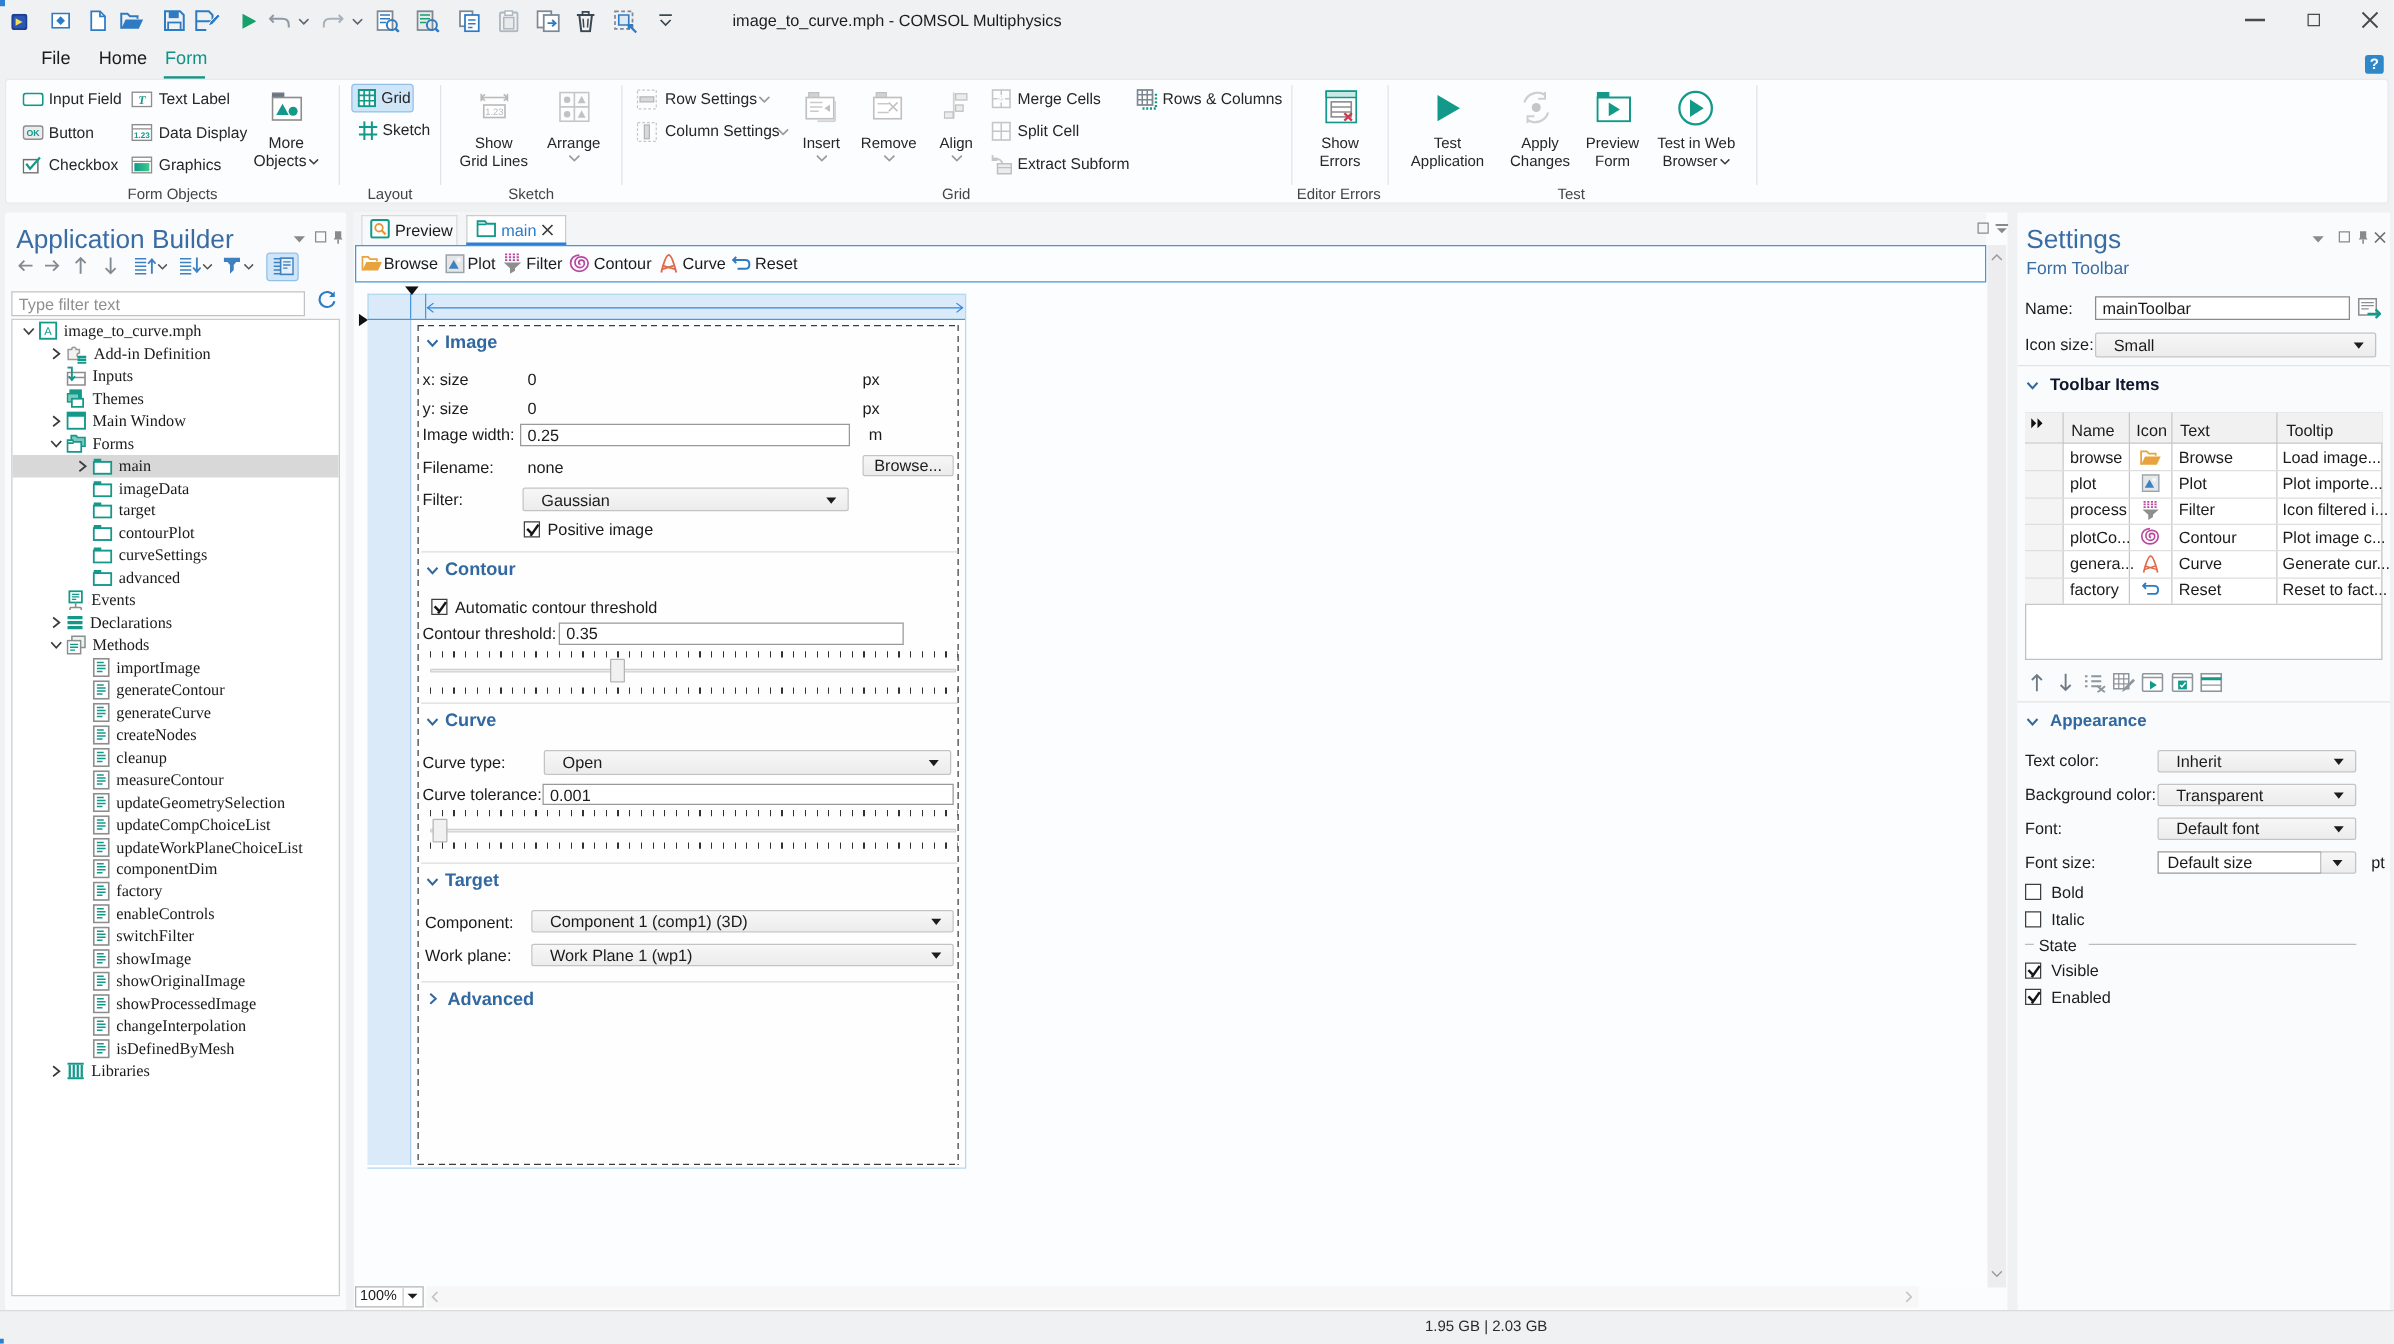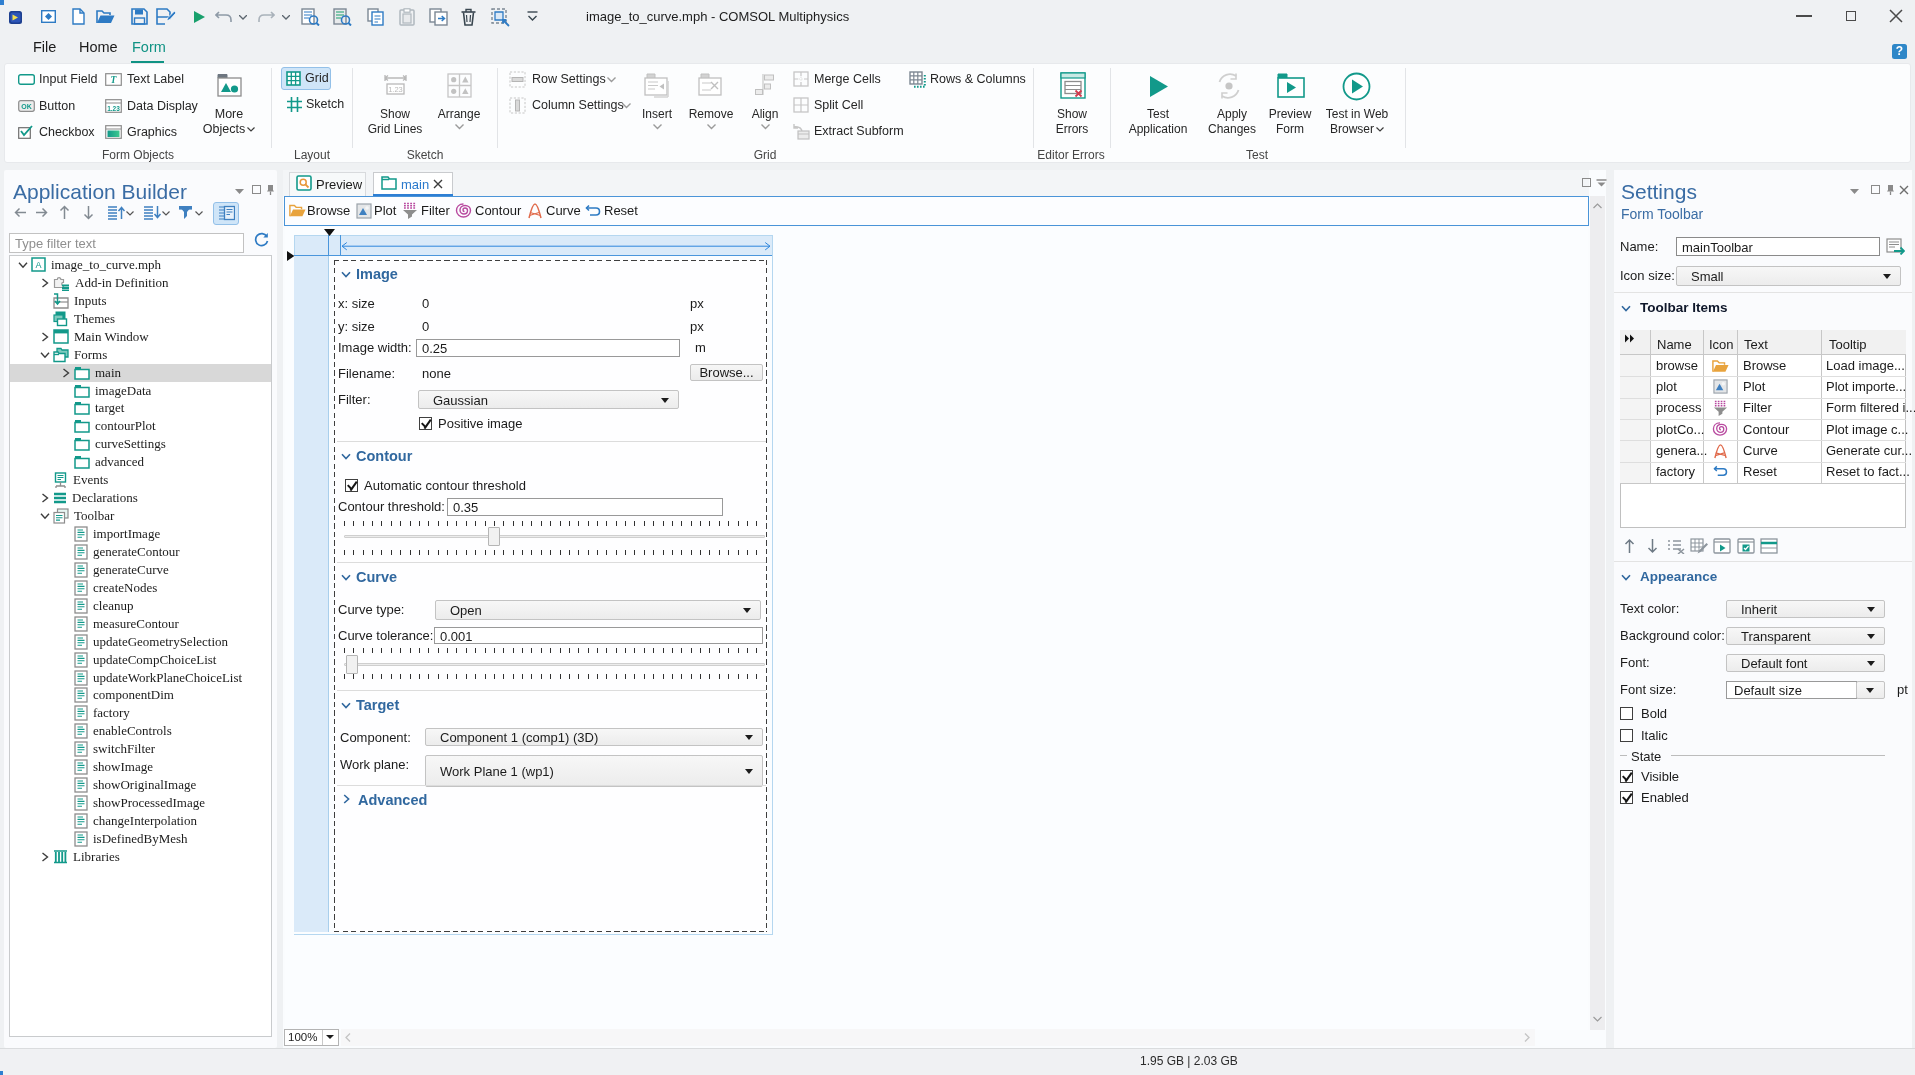--- a/index.html
+++ b/index.html
@@ -612,21 +612,21 @@
     </div>
 <div class="trow l1">
       <span class="cv">
         <svg width="10" height="8">
           <use href="#s-chevD"></use>
         </svg>
       </span>
       <svg class="ti" width="16" height="16">
         <use href="#s-methods"></use>
       </svg>
-      <span>Toolbar</span>
+      <span>Methods</span>
     </div>
 <div class="trow l2">
       <span class="cv"></span>
       <svg class="ti" width="14" height="16">
         <use href="#s-mdoc"></use>
       </svg>
       <span>importImage</span>
     </div>
 <div class="trow l2">
       <span class="cv"></span>
@@ -934,21 +934,21 @@
 <svg class="abs" style="left:341px;top:702px" width="10" height="7" viewBox="0 0 10 7">
     <path d="M1 1.2 L5 5.6 L9 1.2" fill="none" stroke="#31689f" stroke-width="1.6"></path>
   </svg>
 <div class="shead" style="left:356px;top:697px;">Target</div>
 <div class="lbl" style="left:340px;top:728.5px;">Component:</div>
 <div class="dd" style="left:425px;top:728px;width:338px;height:18px;">
     <span class="t">Component 1 (comp1) (3D)</span>
     <span class="ar"></span>
   </div>
 <div class="lbl" style="left:340px;top:755.5px;">Work plane:</div>
-<div class="dd" style="left:425px;top:755px;width:338px;height:32px;">
+<div class="dd" style="left:425px;top:755px;width:338px;height:18px;">
     <span class="t">Work Plane 1 (wp1)</span>
     <span class="ar"></span>
   </div>
 
 <div class="abs" style="left:337px;top:785px;width:429px;height:1px;background:#dcdcdc;"></div>
 <svg class="abs" style="left:343px;top:794px" width="7" height="10" viewBox="0 0 7 10">
     <path d="M1.2 1 L5.6 5 L1.2 9" fill="none" stroke="#31689f" stroke-width="1.6"></path>
   </svg>
 <div class="shead" style="left:358px;top:792px;">Advanced</div>
 <div class="abs" id="rightpanel" style="left:1614px;top:170px;width:298px;height:878px;background:#fafbfd;"></div>
@@ -1032,21 +1032,21 @@
     <use href="#s-undo"></use>
   </svg>
 <div class="lbl" style="left:1743px;top:356.6px;">Browse</div>
 <div class="lbl" style="left:1743px;top:378px;">Plot</div>
 <div class="lbl" style="left:1743px;top:399.3px;">Filter</div>
 <div class="lbl" style="left:1743px;top:420.6px;">Contour</div>
 <div class="lbl" style="left:1743px;top:441.9px;">Curve</div>
 <div class="lbl" style="left:1743px;top:463.2px;">Reset</div>
 <div class="lbl" style="left:1826px;top:356.6px;">Load image...</div>
 <div class="lbl" style="left:1826px;top:378px;">Plot importe...</div>
-<div class="lbl" style="left:1826px;top:399.3px;">Form filtered i...</div>
+<div class="lbl" style="left:1826px;top:399.3px;">Icon filtered i...</div>
 <div class="lbl" style="left:1826px;top:420.6px;">Plot image c...</div>
 <div class="lbl" style="left:1826px;top:441.9px;">Generate cur...</div>
 <div class="lbl" style="left:1826px;top:463.2px;">Reset to fact...</div>
 
 <svg class="abs" style="left:1624px;top:538px" width="11" height="16" viewBox="0 0 11 16">
     <path d="M5.5 15 V2 M1.5 6 L5.5 2 L9.5 6" fill="none" stroke="#6e7a85" stroke-width="1.5"></path>
   </svg>
 <svg class="abs" style="left:1647px;top:538px" width="11" height="16" viewBox="0 0 11 16">
     <path d="M5.5 1 V14 M1.5 10 L5.5 14 L9.5 10" fill="none" stroke="#6e7a85" stroke-width="1.5"></path>
   </svg>

